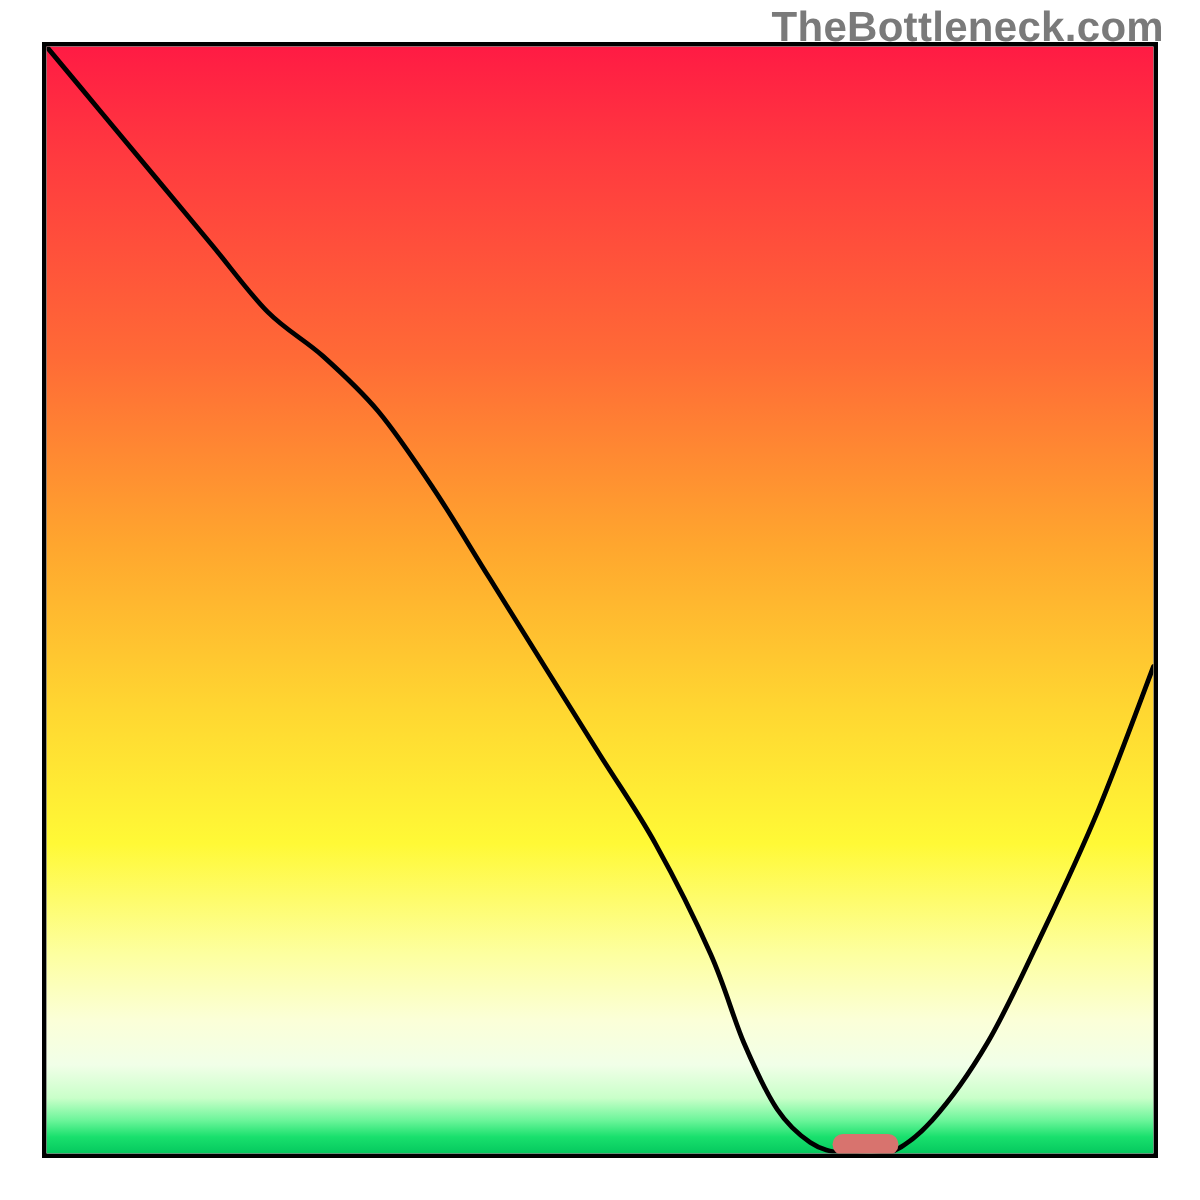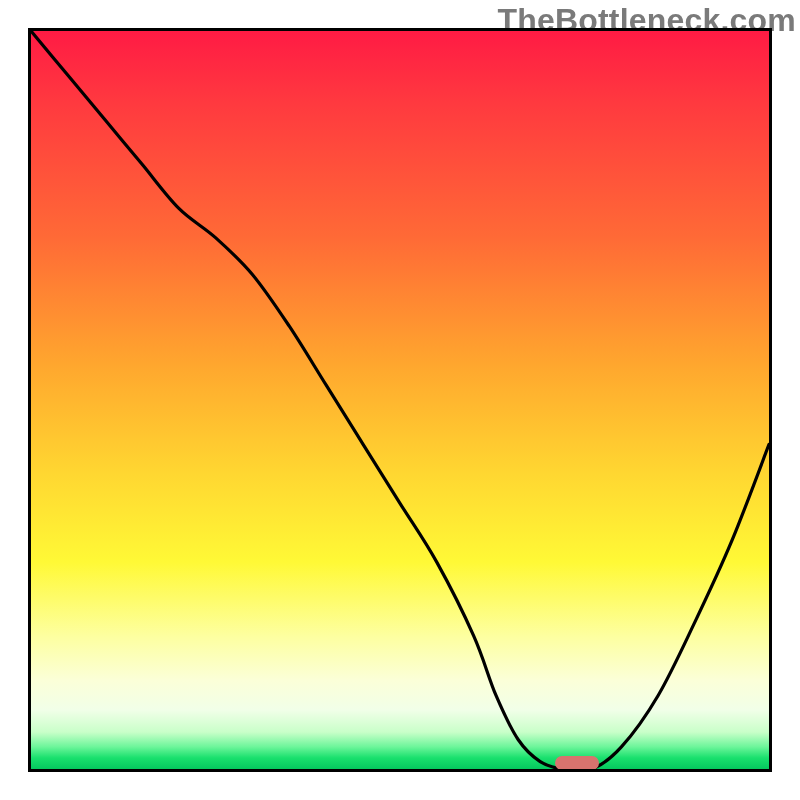--- a/index.html
+++ b/index.html
@@ -12,22 +12,22 @@
     overflow: hidden;
   }
   .stage {
     position: relative;
     width: 800px;
     height: 800px;
   }
   .watermark {
     position: absolute;
     top: 2px;
-    right: 4px;
-    font-size: 32px;
+    right: 24px;
+    font-size: 28px;
     font-weight: 600;
     color: #7a7a7a;
     letter-spacing: 0.2px;
     user-select: none;
   }
   .plot {
     position: absolute;
     left: 28px;
     top: 28px;
     width: 744px;

